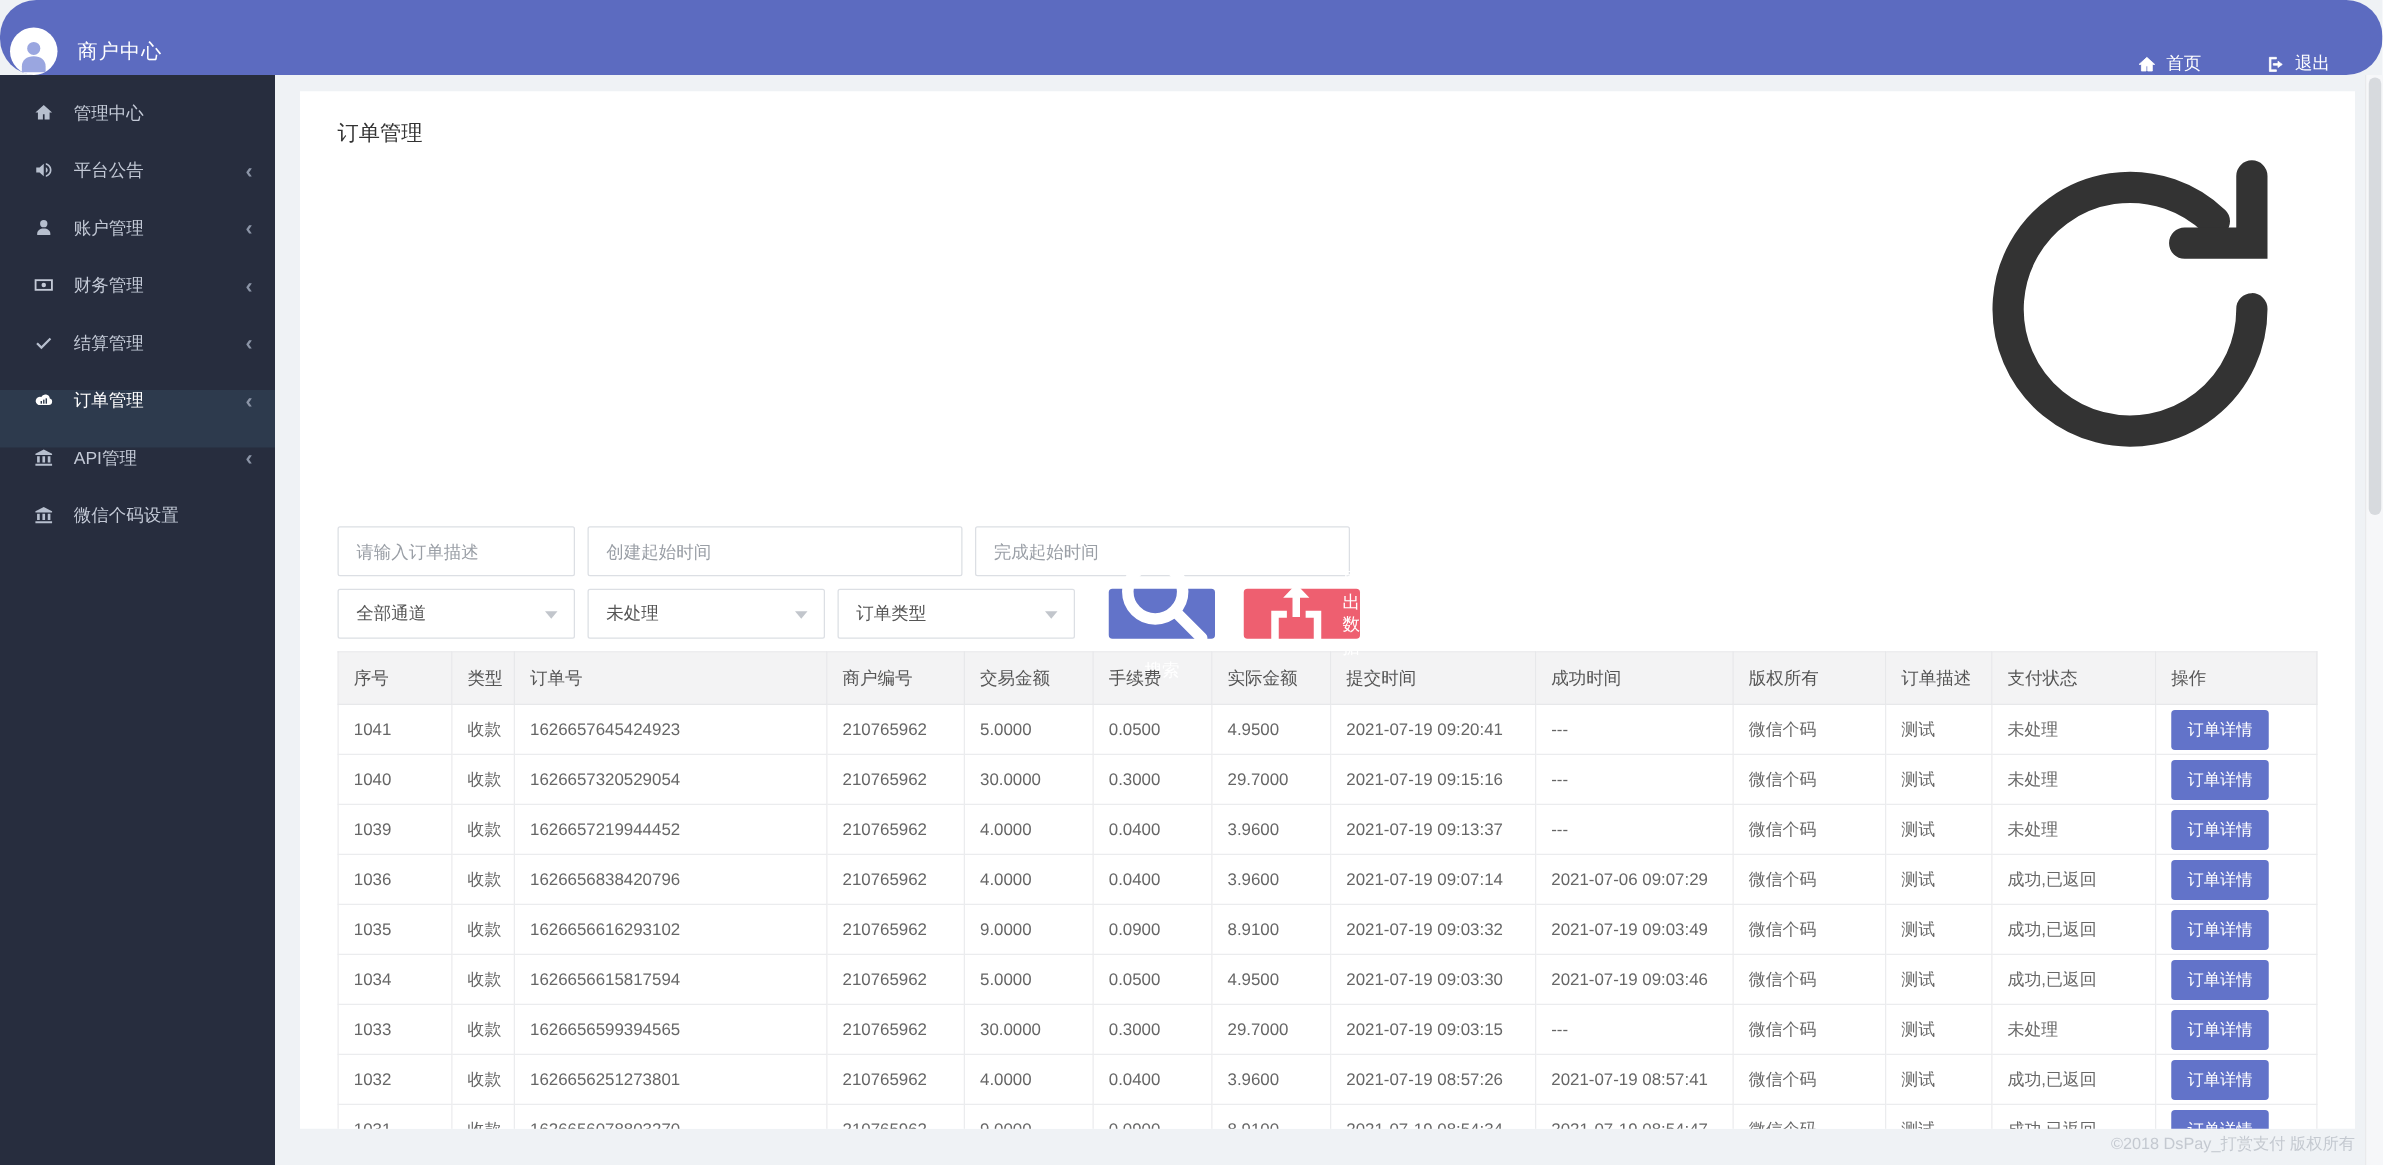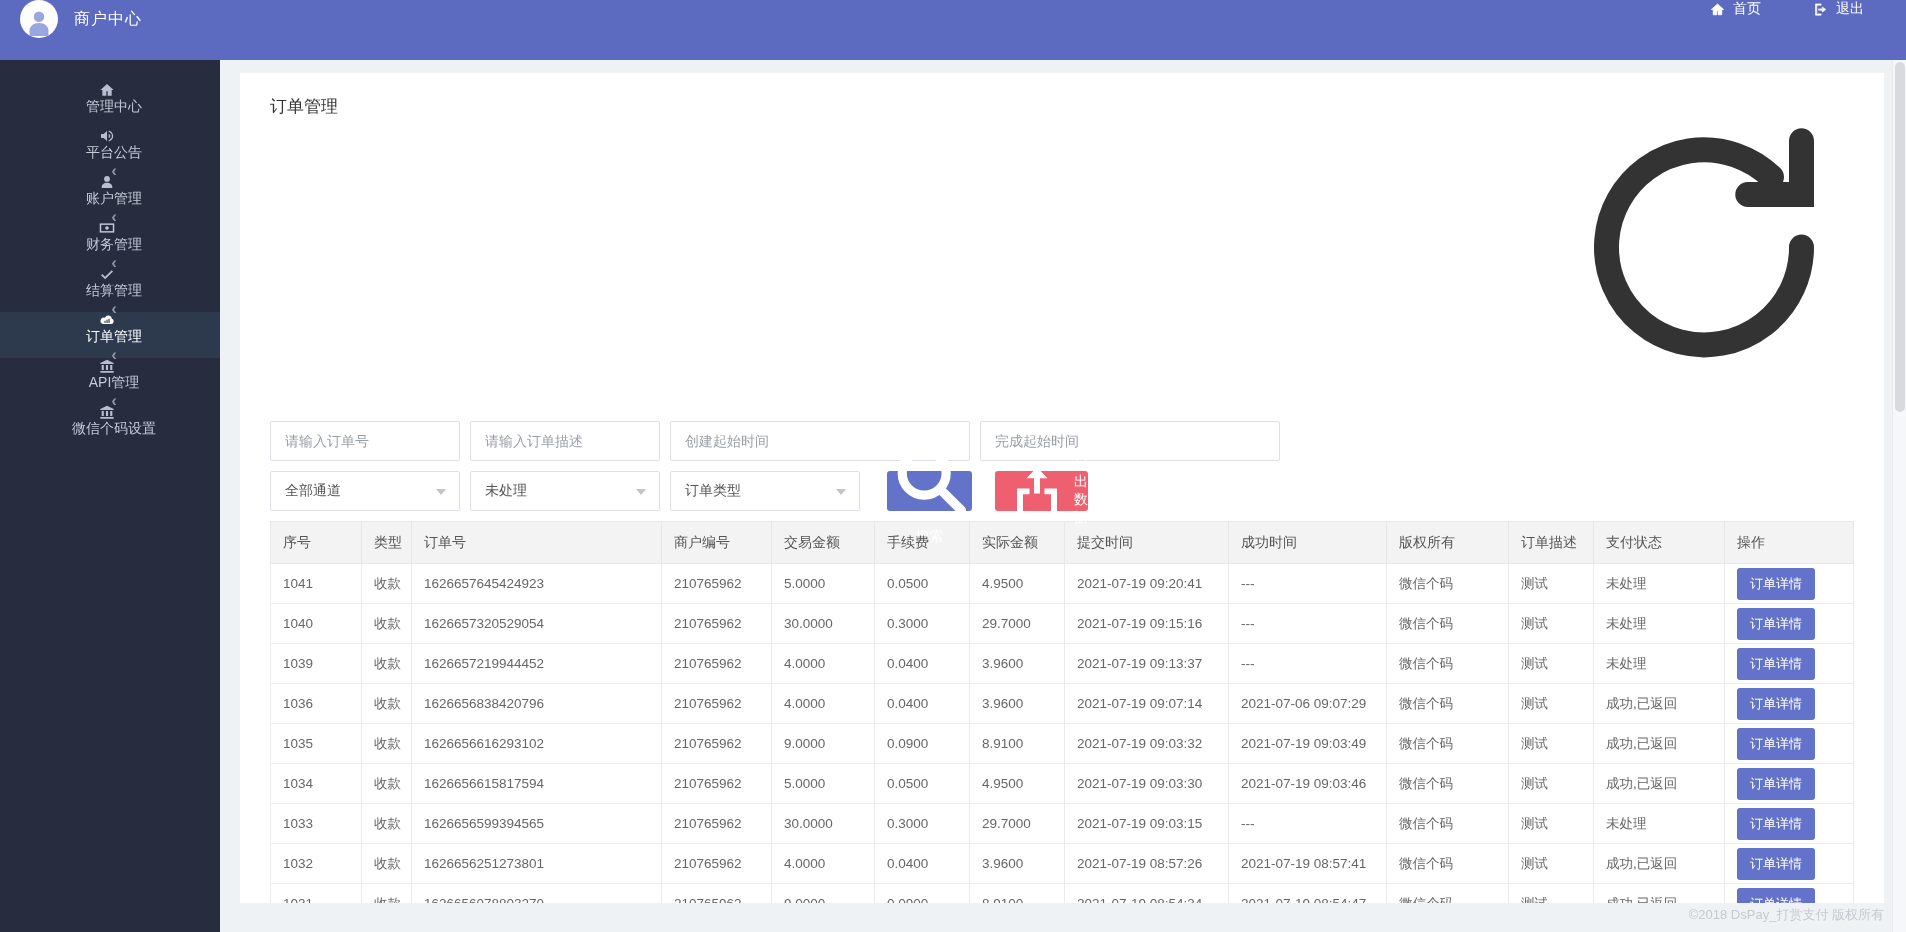--- a/index.html
+++ b/index.html
@@ -11,22 +11,23 @@
   :root {
     --accent:#5c6bc0; --button:#6273c9; --export:#ee5f70;
     --green:#149632; --red:#f02b2b;
     --sidebar-bg:#272d3e; --sidebar-active:#2d3a4d;
   }
   svg { display:block; }
 
   
   .topbar {
     height:60px; background:var(--accent);
-    display:flex; align-items:flex-start; justify-content:space-between;
-    padding:0 42px 0 20px;
+    display:flex; align-items:flex-end; justify-content:space-between;
+    padding:0 42px 0 8px;
+    border-radius:29px;
   }
   .brand { display:flex; align-items:center; }
   .avatar {
     width:38px; height:38px; border-radius:50%; background:#fff;
     display:flex; align-items:center; justify-content:center; overflow:hidden;
   }
   .avatar svg { width:30px; height:30px; margin-top:4px; }
   .brand-text { color:#fff; font-size:16px; margin-left:16px; letter-spacing:1px; }
   .topnav { display:flex; align-items:center; gap:52px; }
   .topnav-item {
@@ -34,22 +35,22 @@
     cursor:pointer; text-decoration:none;
   }
   .topnav-item .nicon svg { width:15px; height:15px; fill:#fff; stroke:#fff; }
 
   
   .layout { display:flex; height:872px; }
 
   
   .sidebar { width:220px; background:var(--sidebar-bg); padding-top:22px; flex:none; }
   .side-item {
-    height:46px; display:flex; align-items:center;
-    padding:0 18px 0 26px; color:#c3c9d6; font-size:14px; cursor:pointer;flex-direction:column;
+    height:46px; display:flex; align-items:flex-start;
+    padding:0 18px 0 26px; color:#c3c9d6; font-size:14px; cursor:pointer;
   }
   .side-item .icon { width:18px; margin-right:15px; display:flex; justify-content:center; }
   .side-item .icon svg { width:16px; height:16px; fill:#b7bfce; }
   .side-item .label { flex:1; }
   .side-item .chev { color:#8b94a6; font-size:17px; font-weight:bold; line-height:1; }
   .side-item.active { background:var(--sidebar-active); color:#fff; }
   .side-item.active .icon svg { fill:#fff; }
 
   
   .main { flex:1; padding:13px 26px 0 20px; position:relative; }
@@ -262,21 +263,20 @@
           <span class="refresh">
               <svg viewBox="0 0 24 24" stroke-width="2" stroke-linecap="round" style="width: 100%; height: 100%; stroke: currentcolor; fill: none;">
                 <path d="M19.8 12a7.8 7.8 0 1 1-2.4-5.6"></path>
                 <path d="M19.8 3.5v4.3h-4.3" fill="none"></path>
               </svg>
             </span>
         </div>
 
         <div class="filters">
           <div class="filter-row">
-            <input class="inp w1" placeholder="请输入订单号" style="">
             <input class="inp w1" placeholder="请输入订单描述" style="">
             <input class="inp w3" placeholder="创建起始时间" style="">
             <input class="inp w3" placeholder="完成起始时间" style="">
           </div>
           <div class="filter-row">
             <div class="select">
               <span>全部通道</span>
               <i class="caret"></i>
             </div>
             <div class="select">

